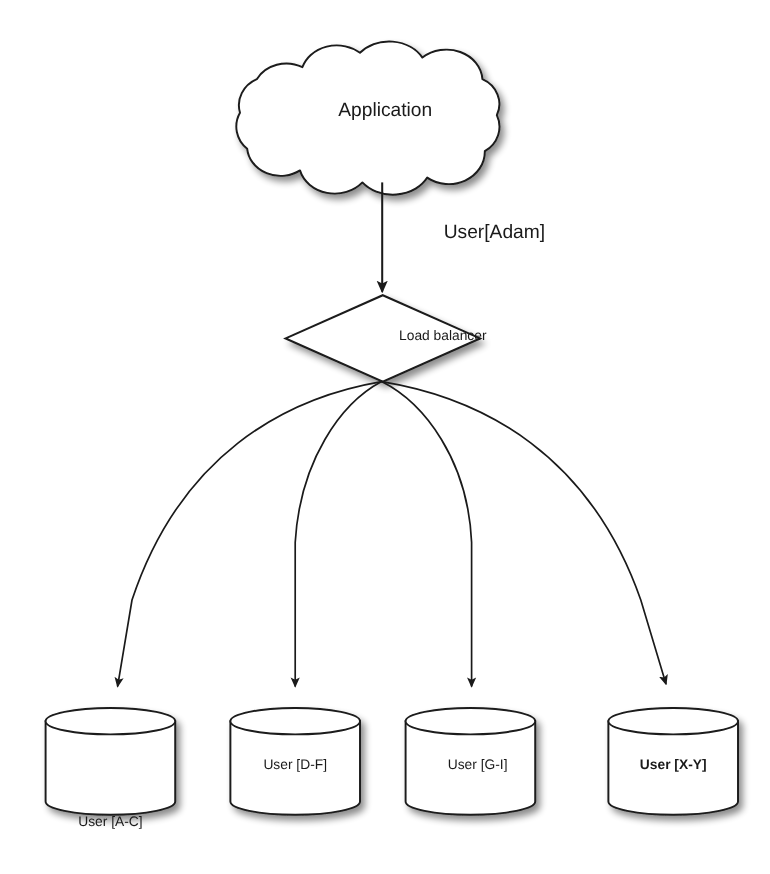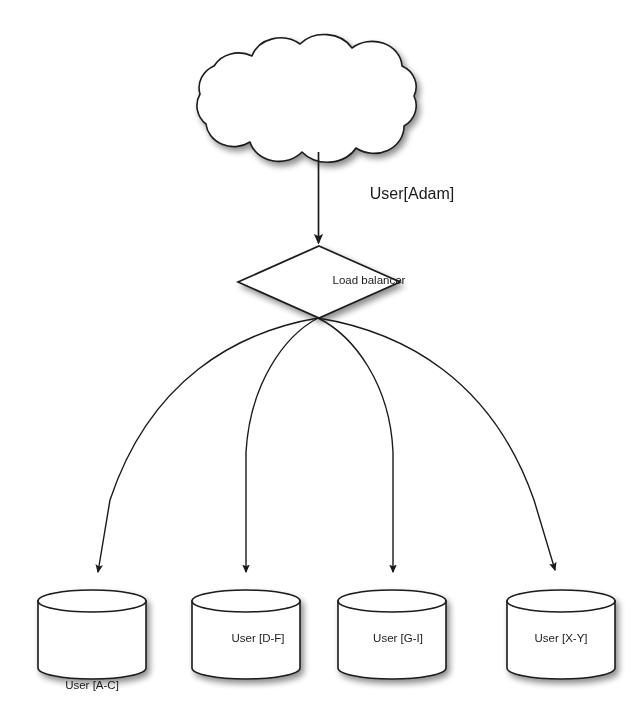--- a/index.html
+++ b/index.html
@@ -51,23 +51,23 @@
     top: 185px;
     width: 160px;
     text-align: center;
     font-size: 16px;
   }
   .db-label {
     font-size: 11.5px;
     top: 632px;
   }
   #db-label-0 { left: 38px;  width: 108px; margin-top: 47px; }
-  #db-label-1 { left: 192px; width: 108px; padding-left: 12px; }
+  #db-label-1 { left: 192px; width: 108px; }
   #db-label-2 { left: 338px; width: 120px; }
-  #db-label-3 { left: 507px; width: 108px; }
+  #db-label-3 { left: 507px; width: 108px; font-weight: bold; }
 </style>
 </head>
 <body>
 
 <div id="diagram-root">
 
   <svg id="diagram-svg" viewBox="0 0 642 728">
     <defs>
       <filter id="soft-shadow" x="-30%" y="-30%" width="180%" height="180%">
         <feGaussianBlur in="SourceAlpha" stdDeviation="3"></feGaussianBlur>
@@ -126,20 +126,21 @@
       <path fill="#ffffff" stroke="#1a1a1a" stroke-width="1.6" d="M 338 601 L 338 668 A 54 11 0 0 0 446 668 L 446 601 Z"></path>
       <ellipse cx="392" cy="601" rx="54" ry="11" fill="#ffffff" stroke="#1a1a1a" stroke-width="1.6"></ellipse>
     </g>
 
     <g filter="url(#soft-shadow)">
       <path fill="#ffffff" stroke="#1a1a1a" stroke-width="1.6" d="M 507 601 L 507 668 A 54 11 0 0 0 615 668 L 615 601 Z"></path>
       <ellipse cx="561" cy="601" rx="54" ry="11" fill="#ffffff" stroke="#1a1a1a" stroke-width="1.6"></ellipse>
     </g>
   </svg>
 
+  <div class="node-label" id="application-label">Application</div>
 
   <div class="node-label" id="edge-label-adam">User[Adam]</div>
 
   <div class="node-label" id="loadbalancer-label">Load balancer</div>
 
   <div class="node-label db-label" id="db-label-0">User [A-C]</div>
 
   <div class="node-label db-label" id="db-label-1">User [D-F]</div>
 
   <div class="node-label db-label" id="db-label-2">User [G-I]</div>

